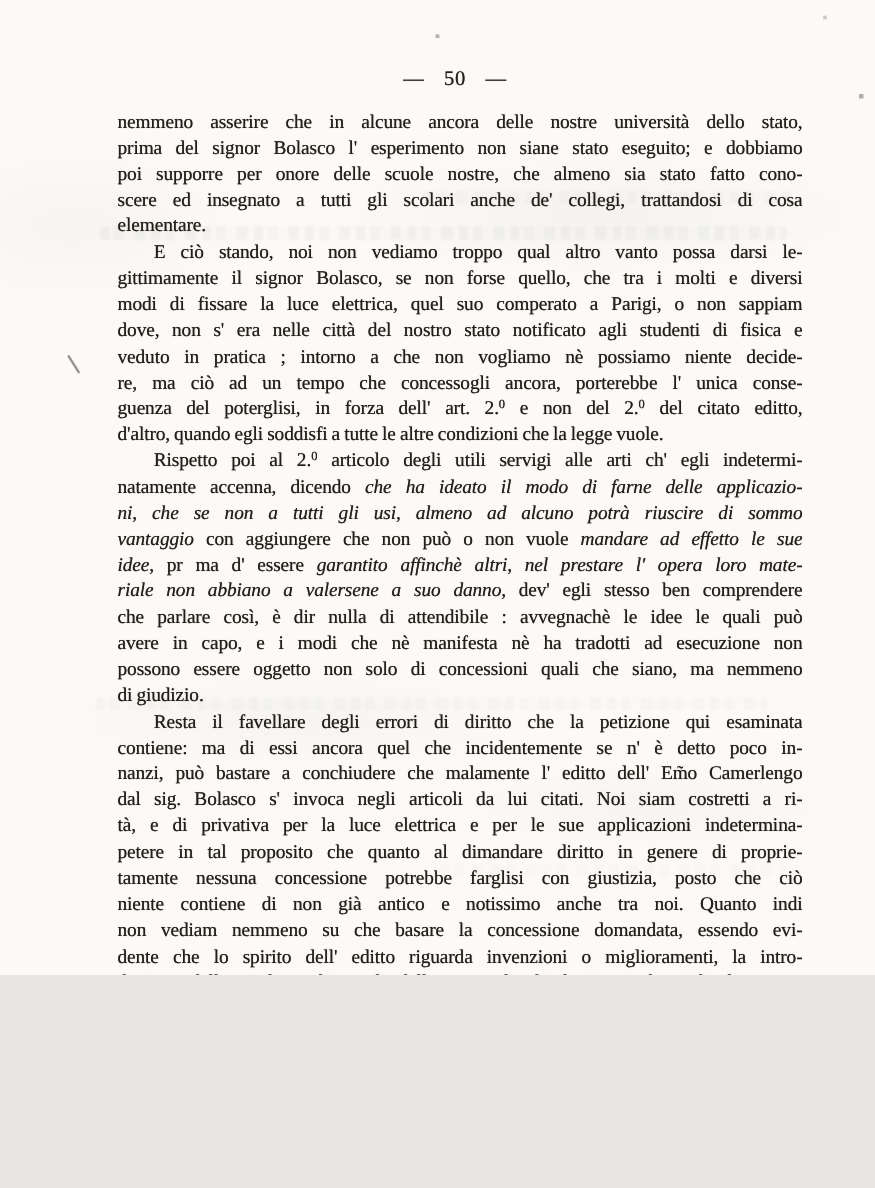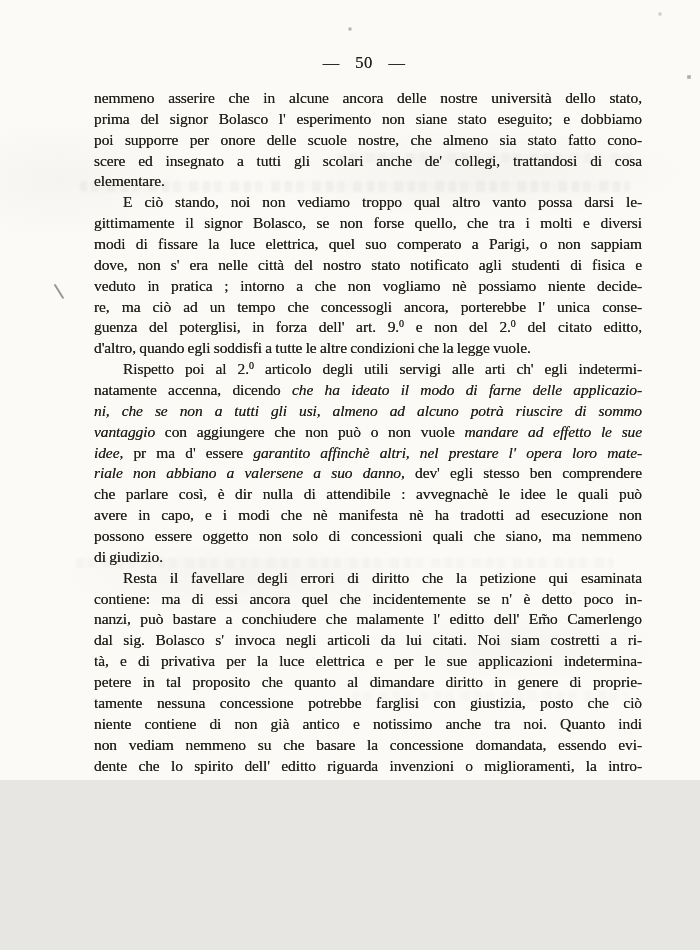--- a/index.html
+++ b/index.html
@@ -99,21 +99,21 @@
         <div class="line"><span>scere ed insegnato a tutti gli scolari anche de' collegi, trattandosi di cosa</span></div>
         <div class="line last"><span>elementare.</span></div>
       </div>
       <div>
         <div class="line indent"><span>E ciò stando, noi non vediamo troppo qual altro vanto possa darsi le-</span></div>
         <div class="line"><span>gittimamente il signor Bolasco, se non forse quello, che tra i molti e diversi</span></div>
         <div class="line"><span>modi di fissare la luce elettrica, quel suo comperato a Parigi, o non sappiam</span></div>
         <div class="line"><span>dove, non s' era nelle città del nostro stato notificato agli studenti di fisica e</span></div>
         <div class="line"><span>veduto in pratica ; intorno a che non vogliamo nè possiamo niente decide-</span></div>
         <div class="line"><span>re, ma ciò ad un tempo che concessogli ancora, porterebbe l' unica conse-</span></div>
-        <div class="line"><span>guenza del poterglisi, in forza dell' art. 9.</span><sup>0</sup><span> e non del 2.</span><sup>0</sup><span> del citato editto,</span></div>
+        <div class="line"><span>guenza del poterglisi, in forza dell' art. 2.</span><sup>0</sup><span> e non del 2.</span><sup>0</sup><span> del citato editto,</span></div>
         <div class="line last"><span>d'altro, quando egli soddisfi a tutte le altre condizioni che la legge vuole.</span></div>
       </div>
       <div>
         <div class="line indent"><span>Rispetto poi al 2.</span><sup>0</sup><span> articolo degli utili servigi alle arti ch' egli indetermi-</span></div>
         <div class="line"><span>natamente accenna, dicendo </span><span class="it">che ha ideato il modo di farne delle applicazio-</span></div>
         <div class="line"><span class="it">ni, che se non a tutti gli usi, almeno ad alcuno potrà riuscire di sommo</span></div>
         <div class="line"><span class="it">vantaggio </span><span>con aggiungere che non può o non vuole </span><span class="it">mandare ad effetto le sue</span></div>
         <div class="line"><span class="it">idee,</span><span> pr ma d' essere </span><span class="it">garantito affinchè altri, nel prestare l' opera loro mate-</span></div>
         <div class="line"><span class="it">riale non abbiano a valersene a suo danno,</span><span> dev' egli stesso ben comprendere</span></div>
         <div class="line"><span>che parlare così, è dir nulla di attendibile : avvegnachè le idee le quali può</span></div>

